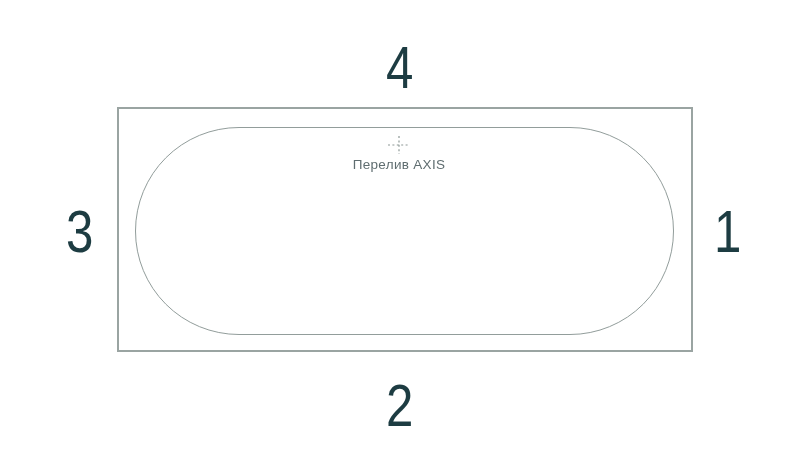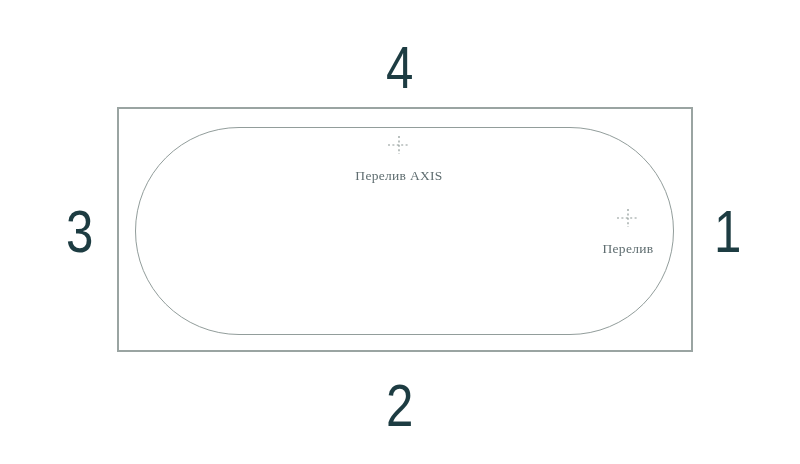--- a/index.html
+++ b/index.html
@@ -67,27 +67,26 @@
     align-items: center;
   }
   .marker-axis { left: 329px; top: 136px; width: 140px; }
   .marker-plain { left: 568px; top: 209px; width: 120px; }
   .center-mark {
     display: block;
     width: 22px;
     height: 18px;
   }
   .marker-label {
-    margin-top: 14px;
+    margin-top: 3px;
     color: #5f6d70;
     font-size: 13.5px;
     letter-spacing: 0.3px;
     white-space: nowrap;
     line-height: 1.2;
-    font-family: Liberation Serif, serif;
   }
 </style>
 </head>
 <body>
 
 <div class="canvas">
 
   <div class="side-number top">
     <span class="digit">4</span>
   </div>
@@ -105,21 +104,14 @@
   <div class="inner-tub"></div>
 
   <div class="marker marker-axis">
     <svg class="center-mark" viewBox="0 0 22 18" xmlns="http://www.w3.org/2000/svg">
       <line x1="0" y1="9" x2="22" y2="9" stroke="#8d9896" stroke-width="1.2" stroke-dasharray="2 2.4"></line>
       <line x1="11" y1="0" x2="11" y2="18" stroke="#8d9896" stroke-width="1.2" stroke-dasharray="2 2.4"></line>
     </svg>
     <div class="marker-label">Перелив AXIS</div>
   </div>
 
-  <div class="marker marker-plain">
-    <svg class="center-mark" viewBox="0 0 22 18" xmlns="http://www.w3.org/2000/svg">
-      <line x1="0" y1="9" x2="22" y2="9" stroke="#8d9896" stroke-width="1.2" stroke-dasharray="2 2.4"></line>
-      <line x1="11" y1="0" x2="11" y2="18" stroke="#8d9896" stroke-width="1.2" stroke-dasharray="2 2.4"></line>
-    </svg>
-    <div class="marker-label">Перелив</div>
-  </div>
 
 </div>
 
 </body></html>

